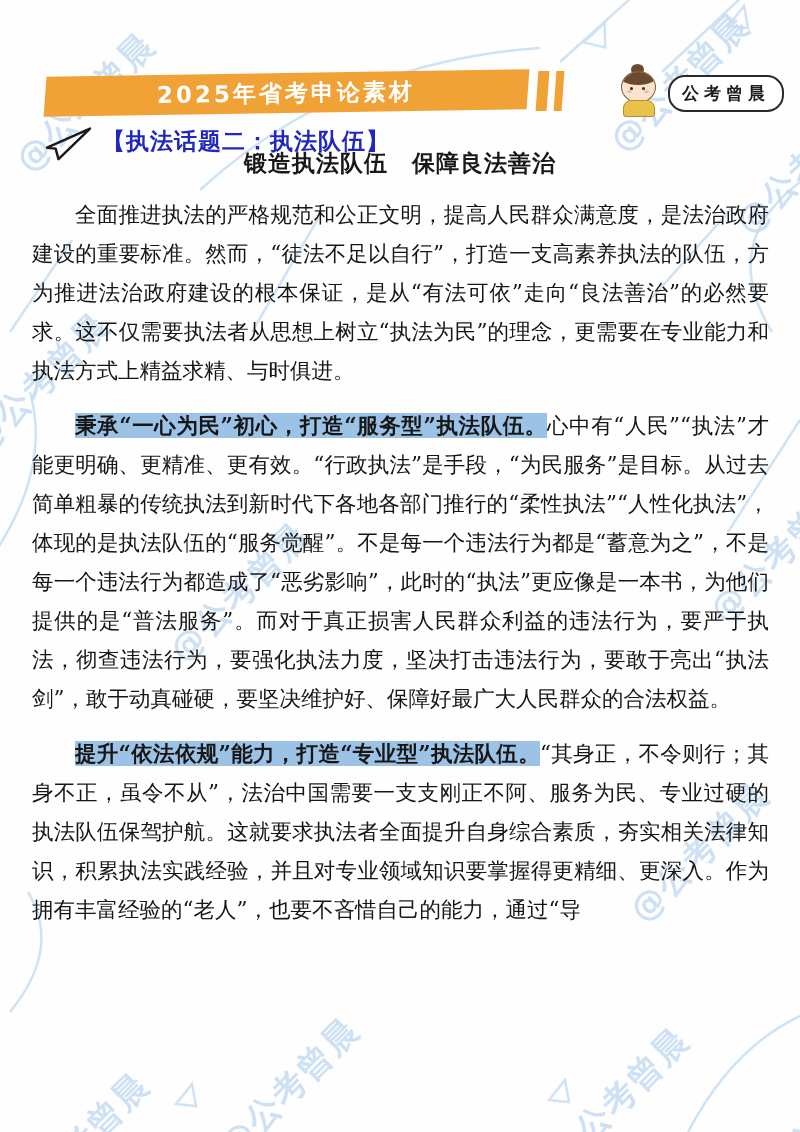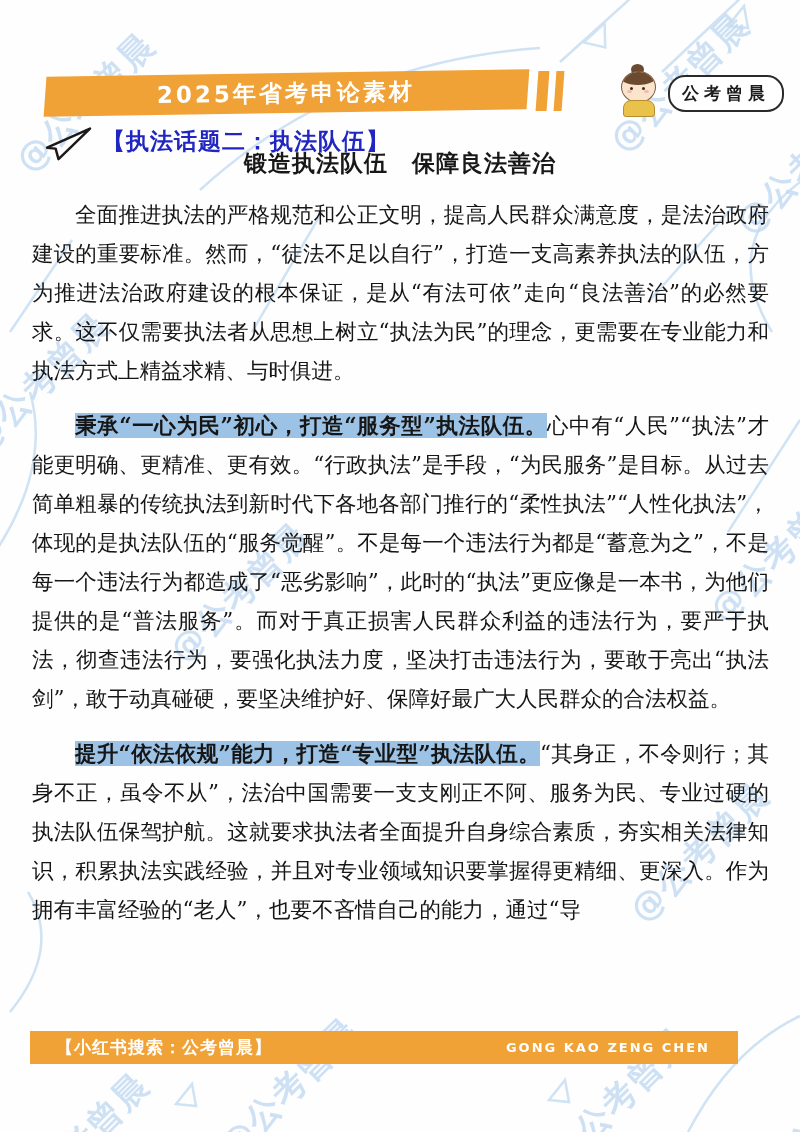--- a/index.html
+++ b/index.html
@@ -161,19 +161,15 @@
     </div>
 
     <div class="article-title">锻造执法队伍　保障良法善治</div>
 
     <div class="article-body">
       <p><span class="hl"></span><span>全面推进执法的严格规范和公正文明，提高人民群众满意度，是法治政府建设的重要标准。然而，“徒法不足以自行”，打造一支高素养执法的队伍，方为推进法治政府建设的根本保证，是从“有法可依”走向“良法善治”的必然要求。这不仅需要执法者从思想上树立“执法为民”的理念，更需要在专业能力和执法方式上精益求精、与时俱进。</span></p>
       <p><span class="hl">秉承“一心为民”初心，打造“服务型”执法队伍。</span><span>心中有“人民”“执法”才能更明确、更精准、更有效。“行政执法”是手段，“为民服务”是目标。从过去简单粗暴的传统执法到新时代下各地各部门推行的“柔性执法”“人性化执法”，体现的是执法队伍的“服务觉醒”。不是每一个违法行为都是“蓄意为之”，不是每一个违法行为都造成了“恶劣影响”，此时的“执法”更应像是一本书，为他们提供的是“普法服务”。而对于真正损害人民群众利益的违法行为，要严于执法，彻查违法行为，要强化执法力度，坚决打击违法行为，要敢于亮出“执法剑”，敢于动真碰硬，要坚决维护好、保障好最广大人民群众的合法权益。</span></p>
       <p><span class="hl">提升“依法依规”能力，打造“专业型”执法队伍。</span><span>“其身正，不令则行；其身不正，虽令不从”，法治中国需要一支支刚正不阿、服务为民、专业过硬的执法队伍保驾护航。这就要求执法者全面提升自身综合素质，夯实相关法律知识，积累执法实践经验，并且对专业领域知识要掌握得更精细、更深入。作为拥有丰富经验的“老人”，也要不吝惜自己的能力，通过“导</span></p>
     </div>
 
-    <div class="footer">
-      <span class="footer-left">【小红书搜索：公考曾晨】</span>
-      <span class="footer-right">GONG KAO ZENG CHEN</span>
-    </div>
 
   </div>
 </div>
 
 </body></html>

